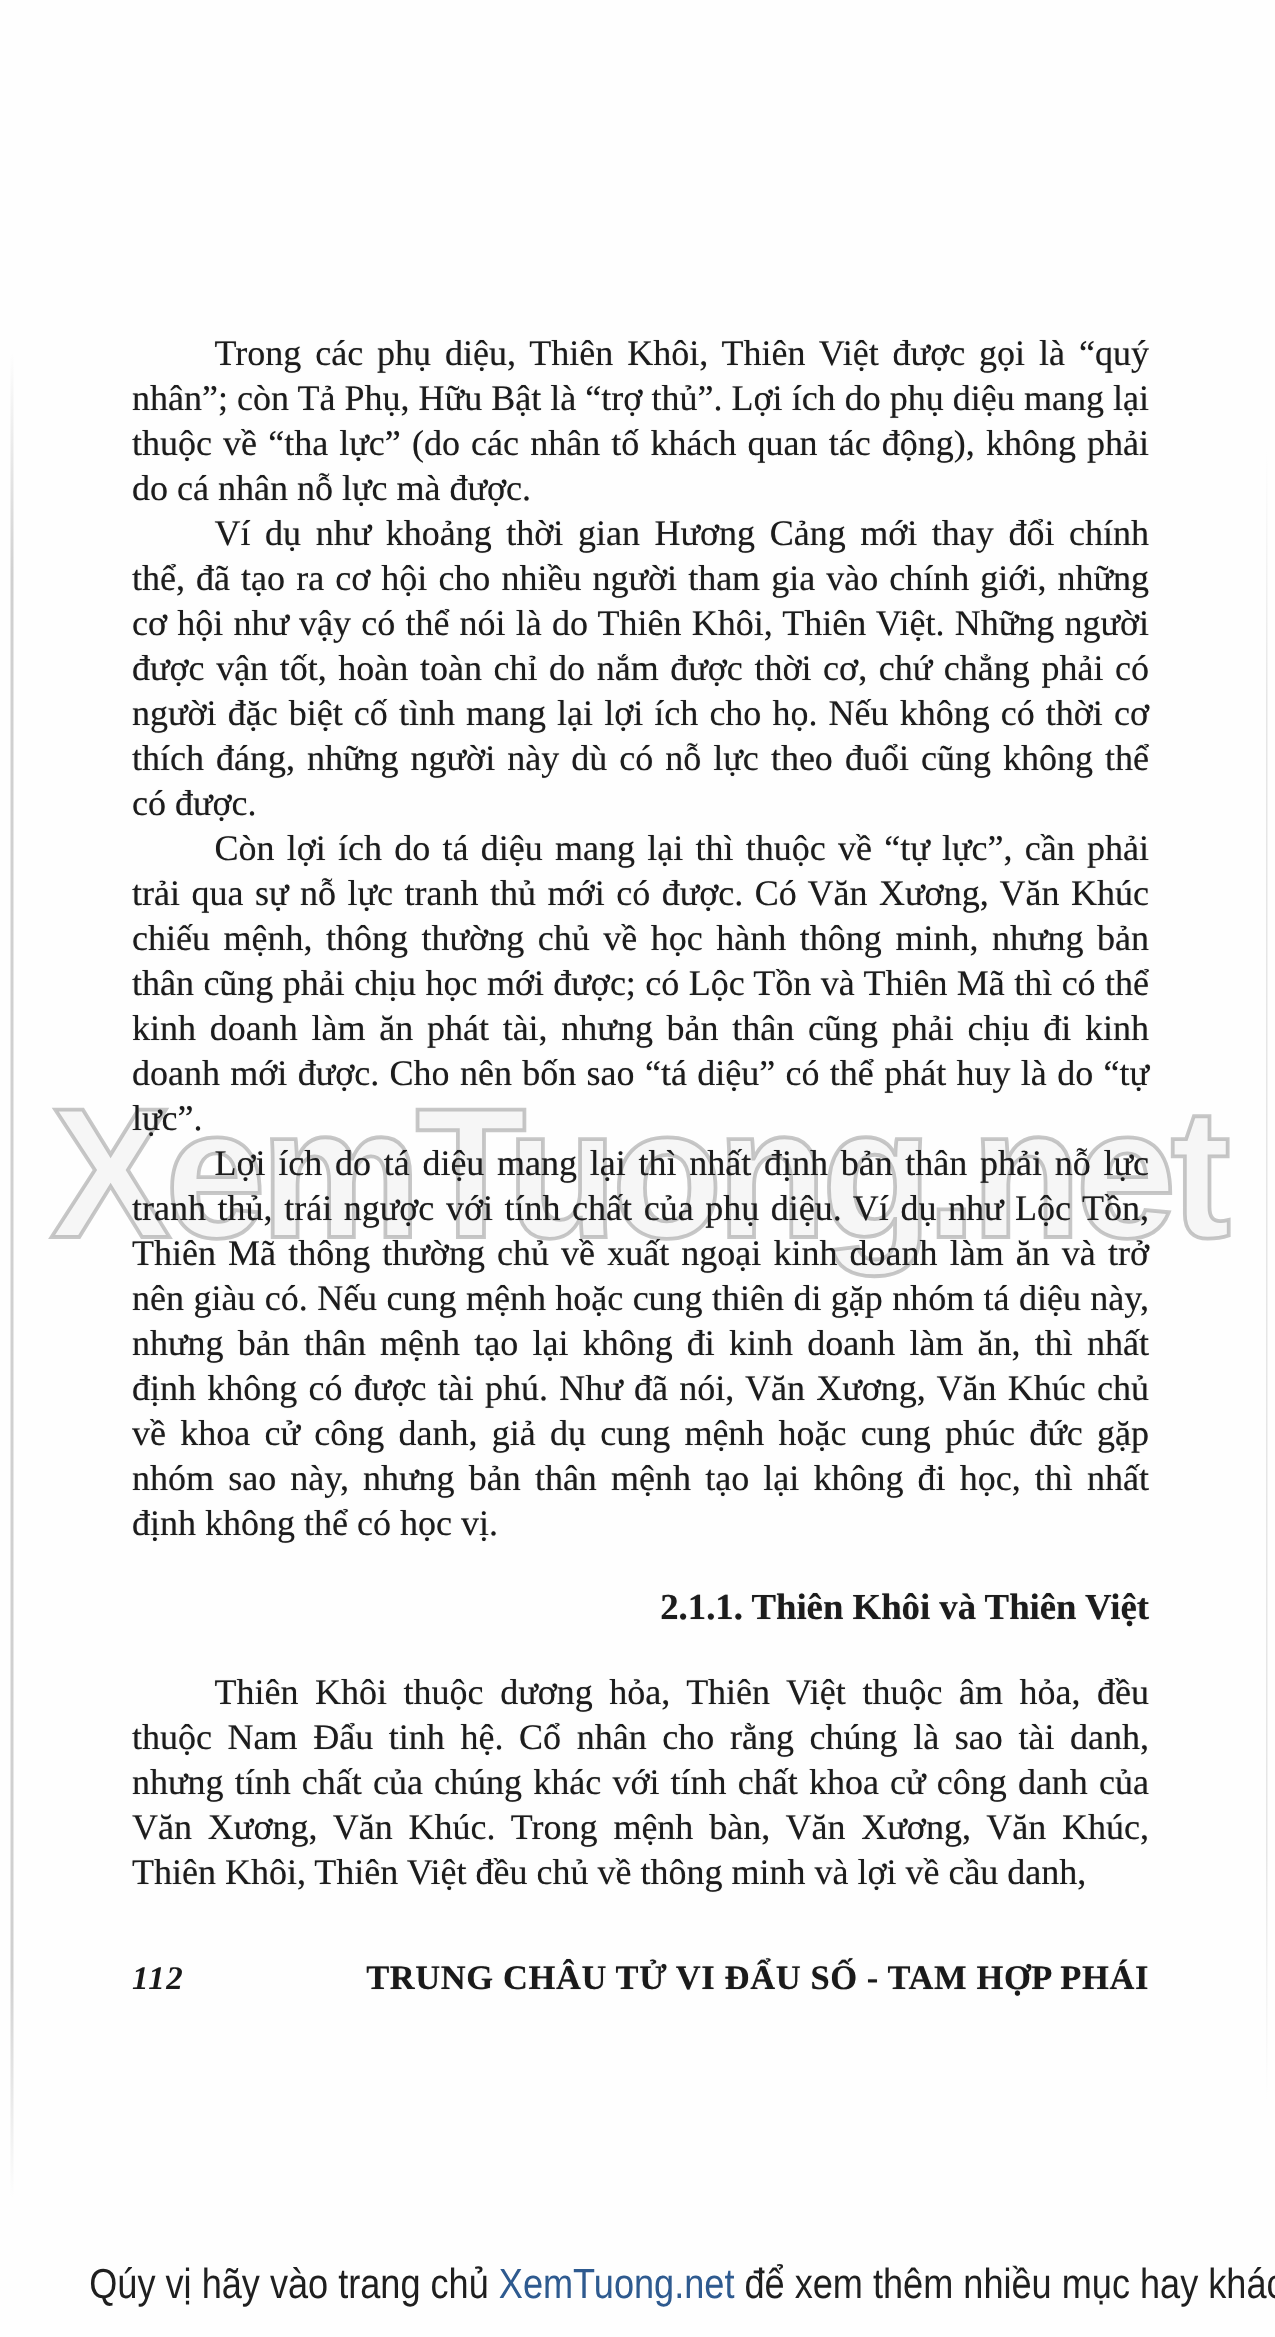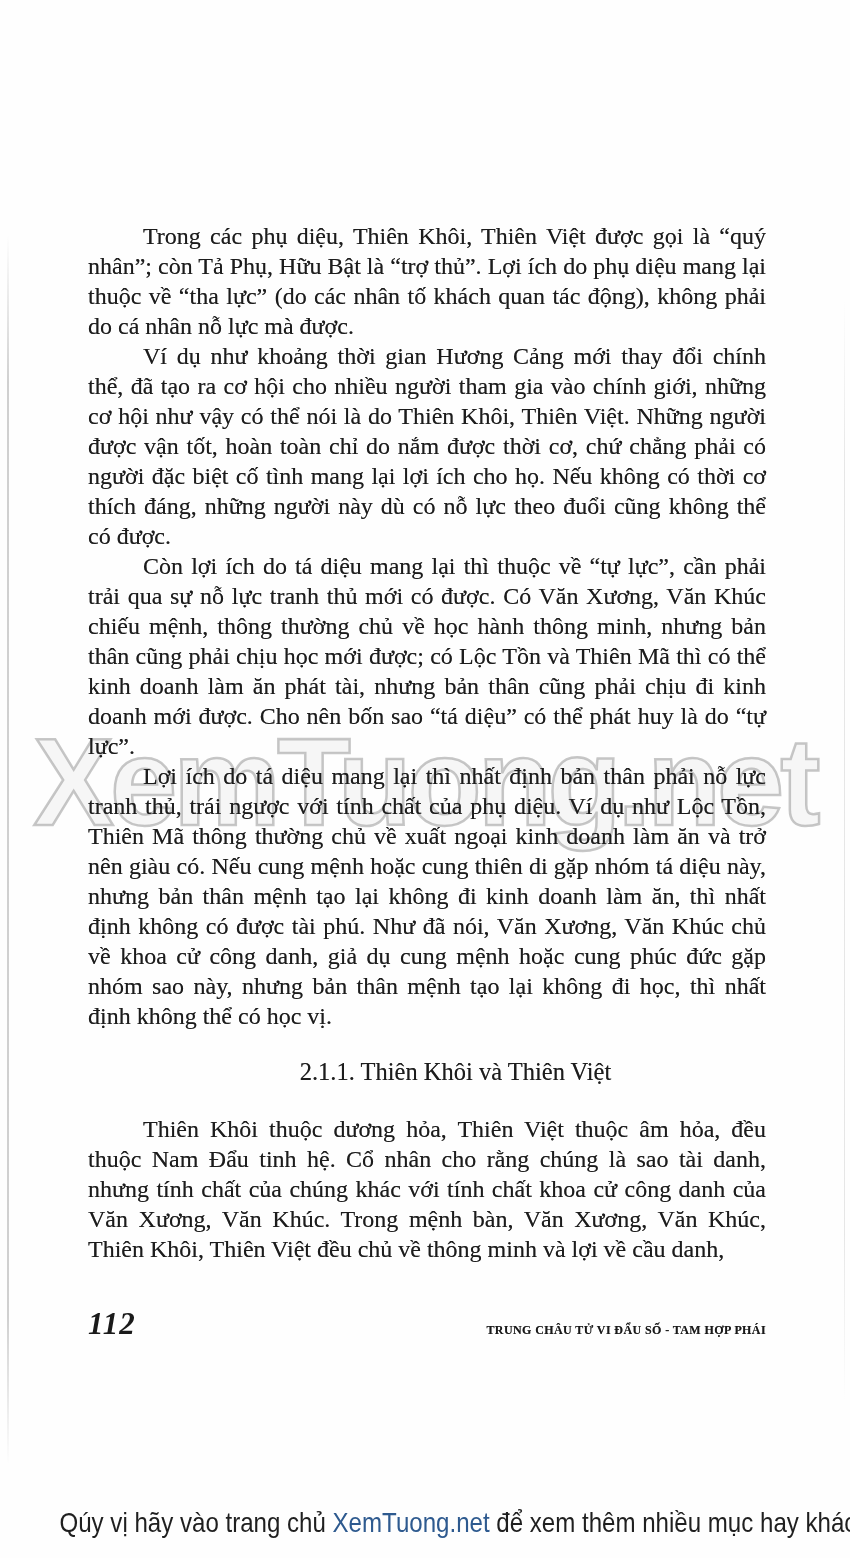--- a/index.html
+++ b/index.html
@@ -60,47 +60,47 @@
     line-height: 30px;
     text-align: justify;
     text-shadow: 0 0 0.5px rgba(20,20,20,0.55);
   }
   .content p {
     margin: 0;
     text-indent: 55px;
   }
   .section-heading {
     margin: 26px 0 27px 57px;
-    font-weight: normal;
+    font-weight: bold;
     font-size: 24.5px;
     line-height: 30px;
-    text-align: center;
+    text-align: right;
   }
   .footer-row {
     position: absolute;
     left: 88px;
     top: 1306px;
     width: 678px;
     display: flex;
     justify-content: space-between;
     align-items: baseline;
     z-index: 2;
     color: #1a1a1a;
   }
   .page-number {
     font-family: "Liberation Serif", serif;
     font-style: italic;
     font-weight: bold;
-    font-size: 31px;
+    font-size: 22px;
     letter-spacing: 1px;
   }
   .running-title {
     font-family: "Liberation Serif", serif;
     font-weight: bold;
-    font-size: 12px;
+    font-size: 23px;
     letter-spacing: 0.4px;
     text-shadow: 0 0 0.5px rgba(20,20,20,0.6);
   }
   .caption {
     position: absolute;
     left: 0;
     top: 1503px;
     width: 850px;
     text-align: center;
     font-family: "Liberation Sans", sans-serif;

